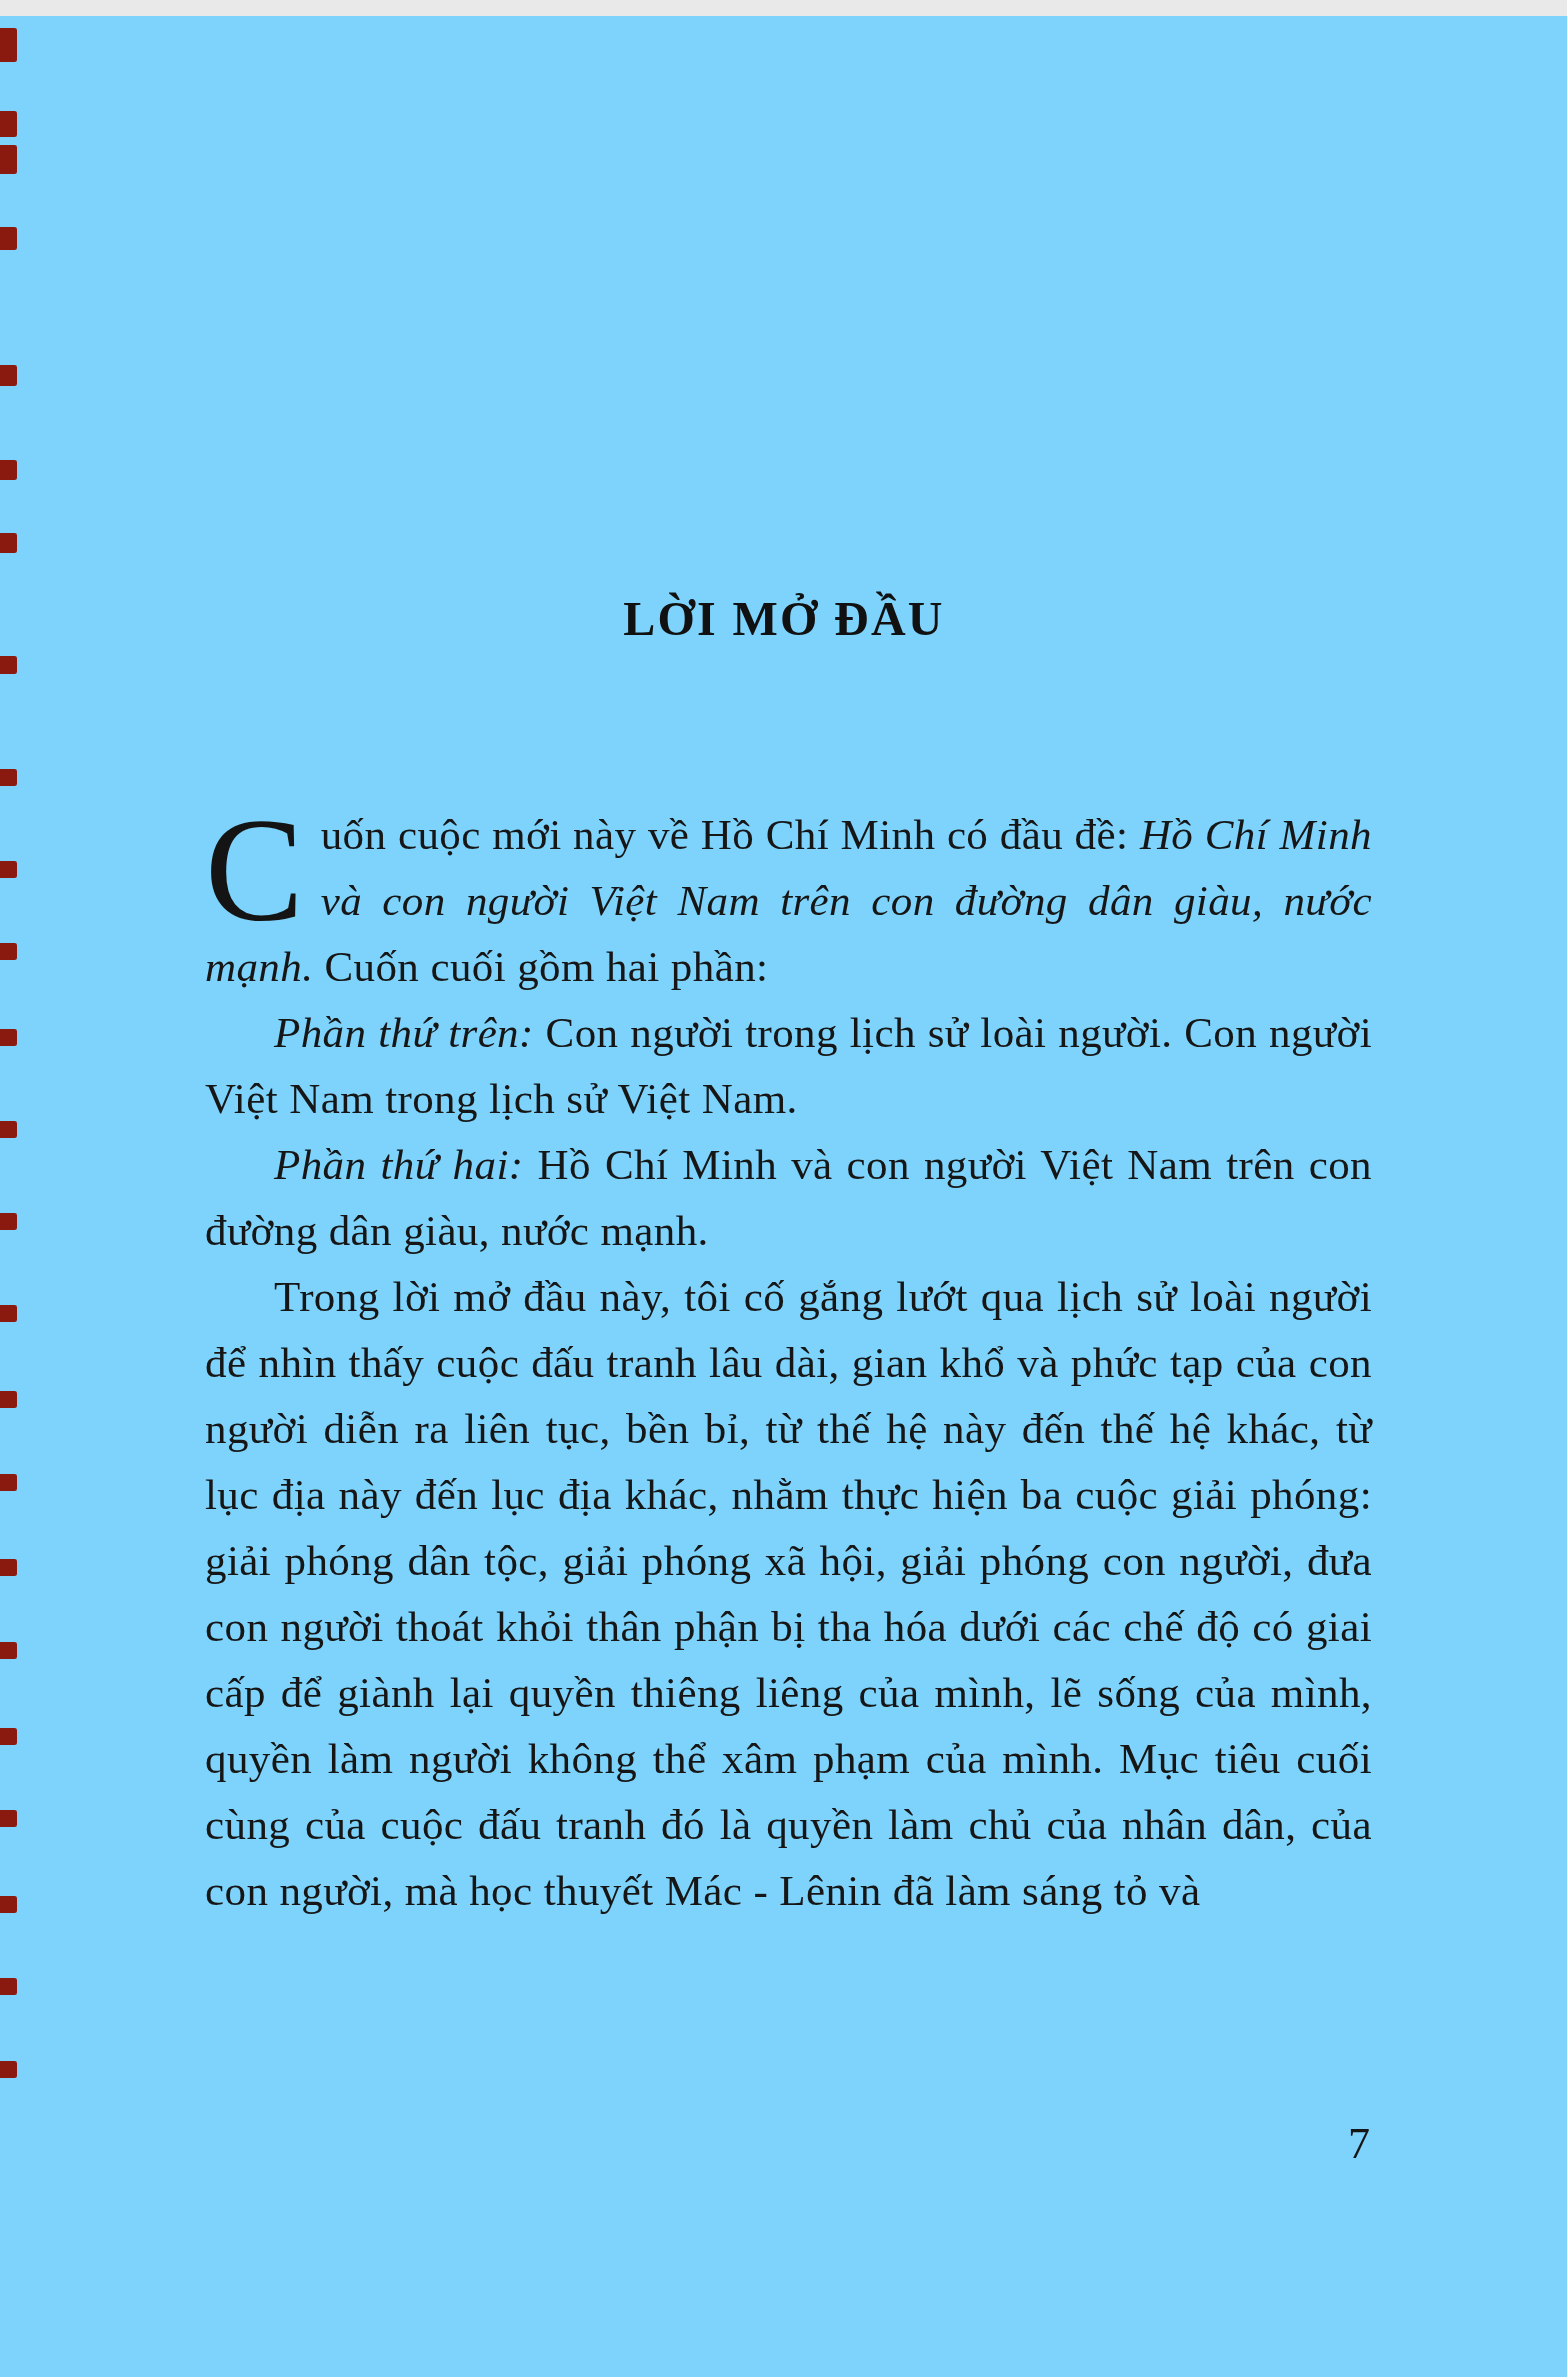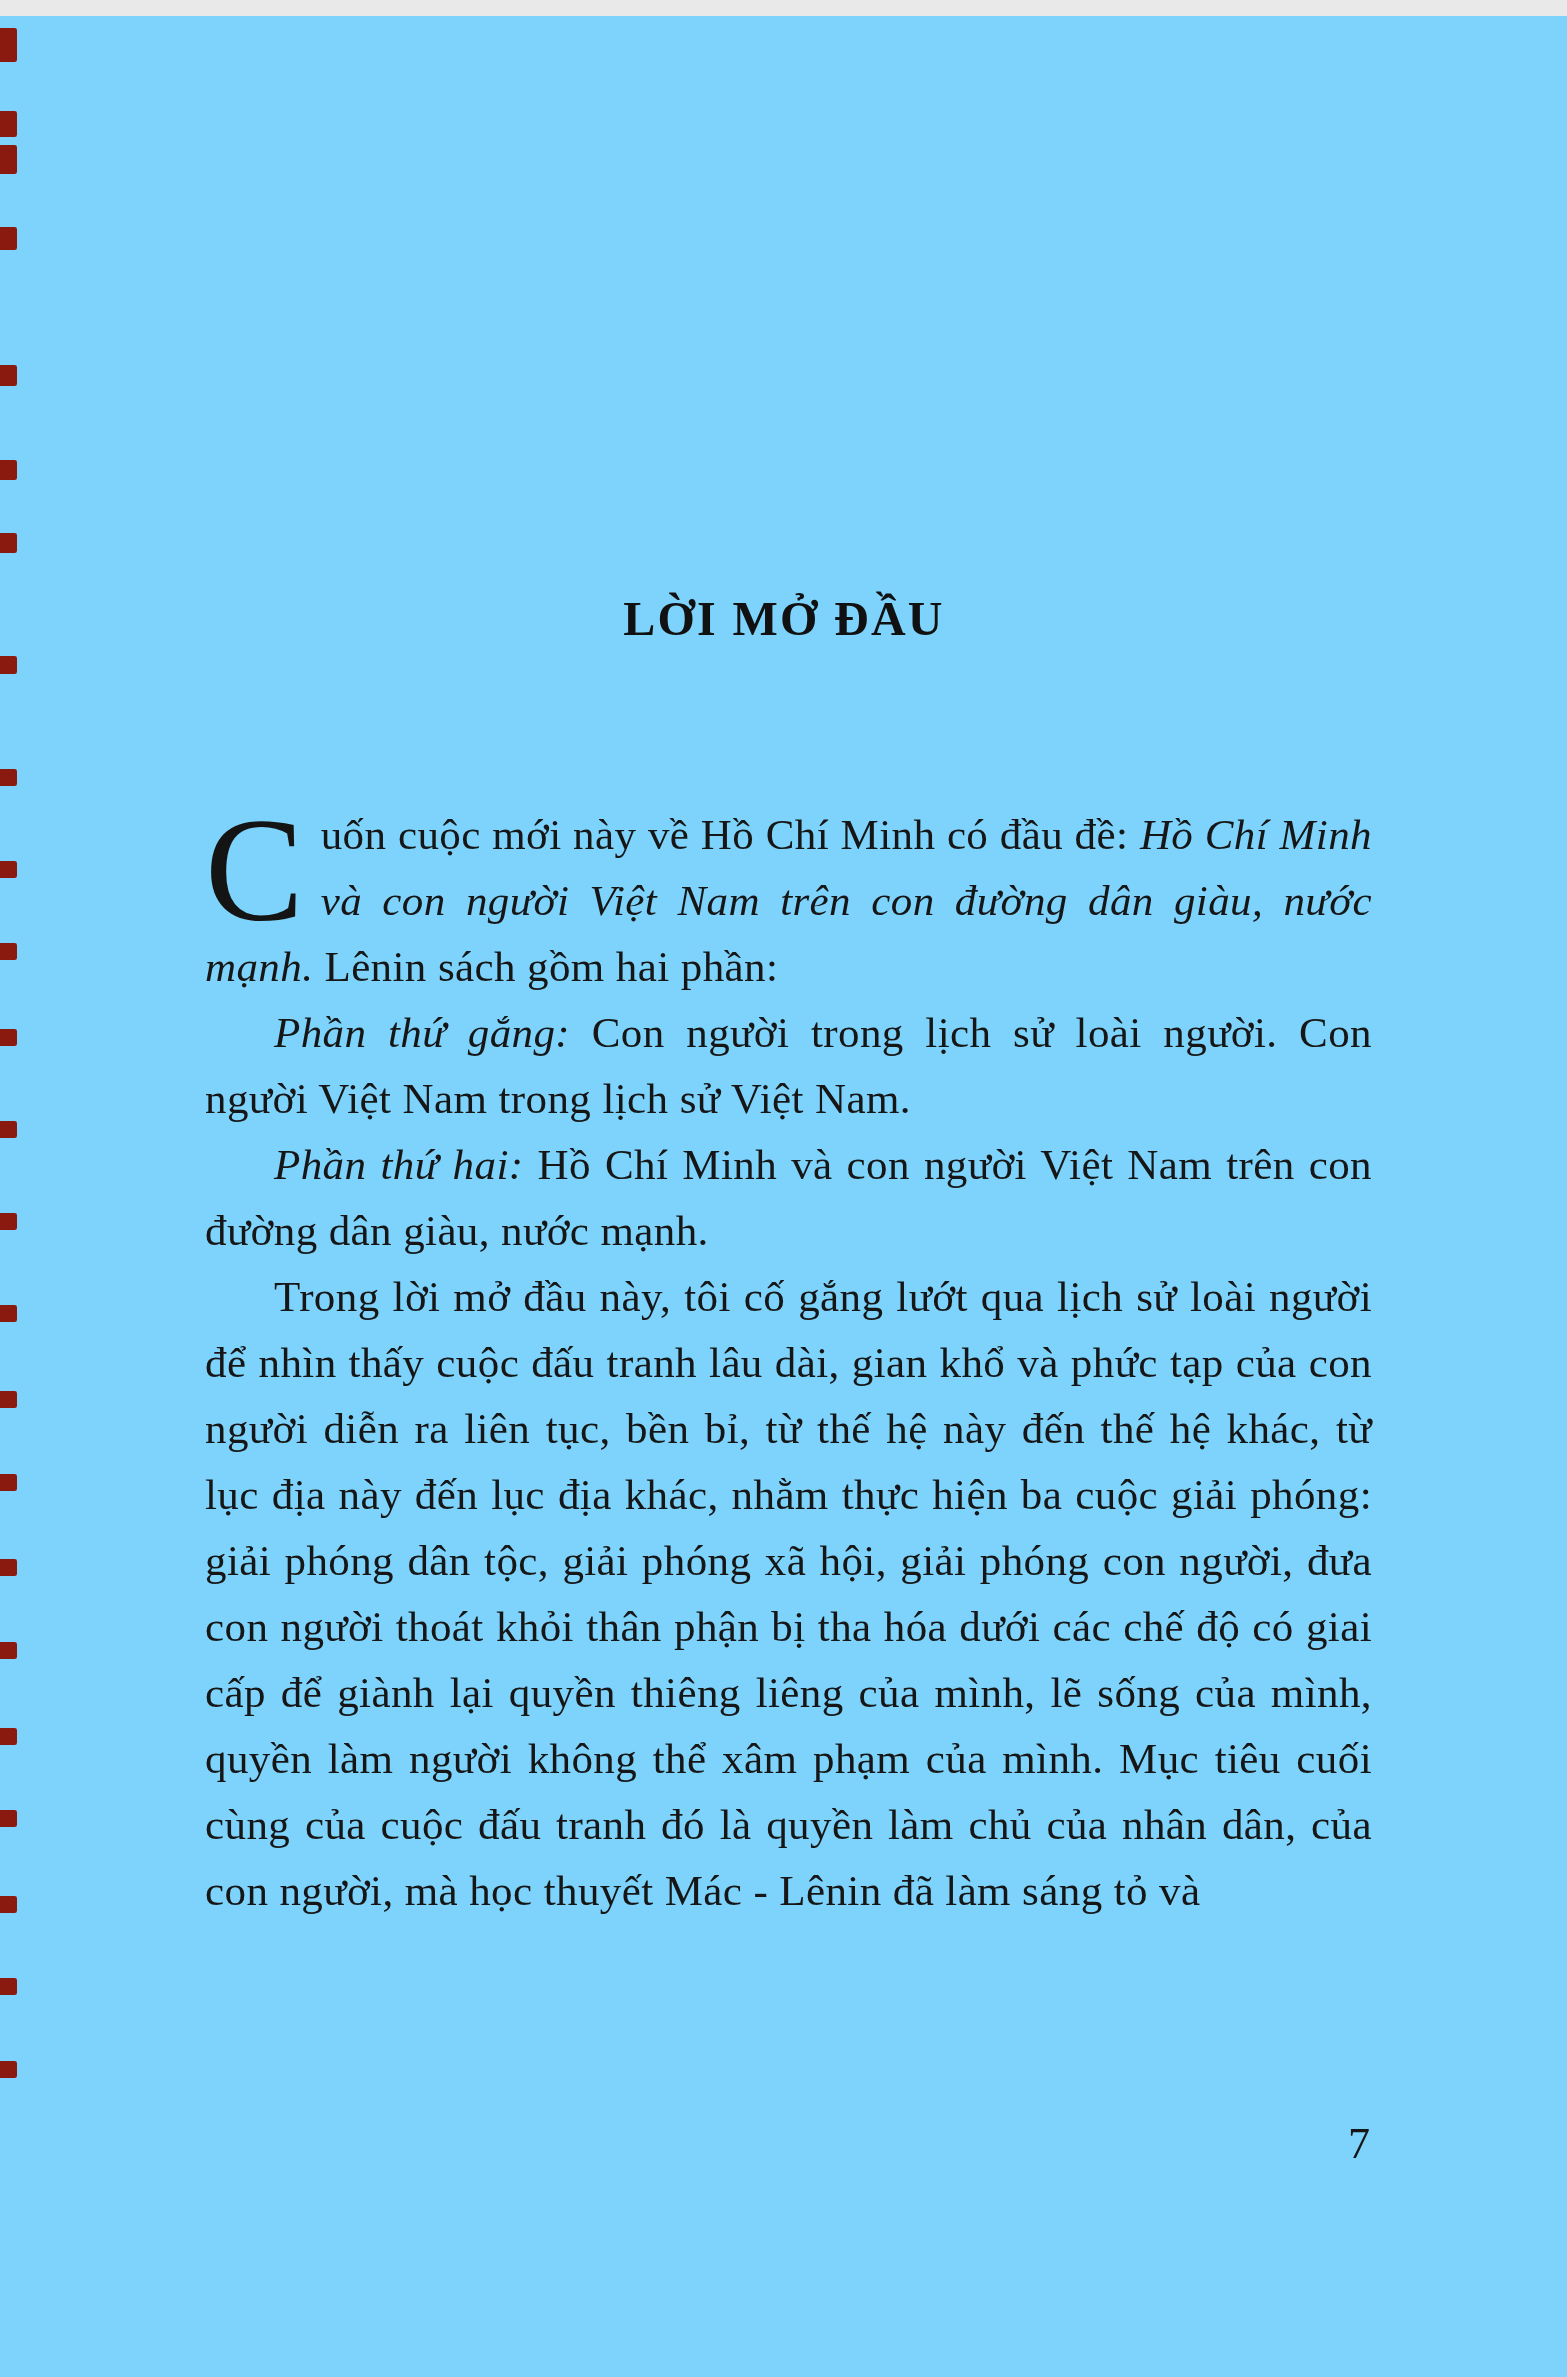--- a/index.html
+++ b/index.html
@@ -107,23 +107,23 @@
       <div class="edge-mark" style="top: 1880px; height: 16.6px; background: rgb(138, 26, 16);"></div>
       <div class="edge-mark" style="top: 1962px; height: 16.6px; background: rgb(138, 26, 16);"></div>
       <div class="edge-mark" style="top: 2045px; height: 16.6px; background: rgb(138, 26, 16);"></div>
     </div>
   <div class="bottom-mark" style="background: rgb(47, 111, 216);"></div>
 
   <h1 class="title">LỜI MỞ ĐẦU</h1>
 
   <div class="body-text">
 
-    <p class="para first"><span class="dropcap">C</span><span>uốn cuộc mới này về Hồ Chí Minh có đầu đề: </span><span class="italic">Hồ Chí Minh và con người Việt Nam trên con đường dân giàu, nước mạnh.</span><span> Lênin sách gồm hai phần:</span></p>
+    <p class="para first"><span class="dropcap">C</span><span>uốn cuộc mới này về Hồ Chí Minh có đầu đề: </span><span class="italic">Hồ Chí Minh và con người Việt Nam trên con đường dân giàu, nước mạnh.</span><span> Cuốn cuối gồm hai phần:</span></p>
 
-    <p class="para"><span class="italic">Phần thứ gắng:</span><span> Con người trong lịch sử loài người. Con người Việt Nam trong lịch sử Việt Nam.</span></p>
+    <p class="para"><span class="italic">Phần thứ trên:</span><span> Con người trong lịch sử loài người. Con người Việt Nam trong lịch sử Việt Nam.</span></p>
 
     <p class="para"><span class="italic">Phần thứ hai:</span><span> Hồ Chí Minh và con người Việt Nam trên con đường dân giàu, nước mạnh.</span></p>
 
     <p class="para"><span>Trong lời mở đầu này, tôi cố gắng lướt qua lịch sử loài người để nhìn thấy cuộc đấu tranh lâu dài, gian khổ và phức tạp của con người diễn ra liên tục, bền bỉ, từ thế hệ này đến thế hệ khác, từ lục địa này đến lục địa khác, nhằm thực hiện ba cuộc giải phóng: giải phóng dân tộc, giải phóng xã hội, giải phóng con người, đưa con người thoát khỏi thân phận bị tha hóa dưới các chế độ có giai cấp để giành lại quyền thiêng liêng của mình, lẽ sống của mình, quyền làm người không thể xâm phạm của mình. Mục tiêu cuối cùng của cuộc đấu tranh đó là quyền làm chủ của nhân dân, của con người, mà học thuyết Mác - Lênin đã làm sáng tỏ và</span></p>
 
   </div>
 
   <div class="page-number">7</div>
 
 </div>

